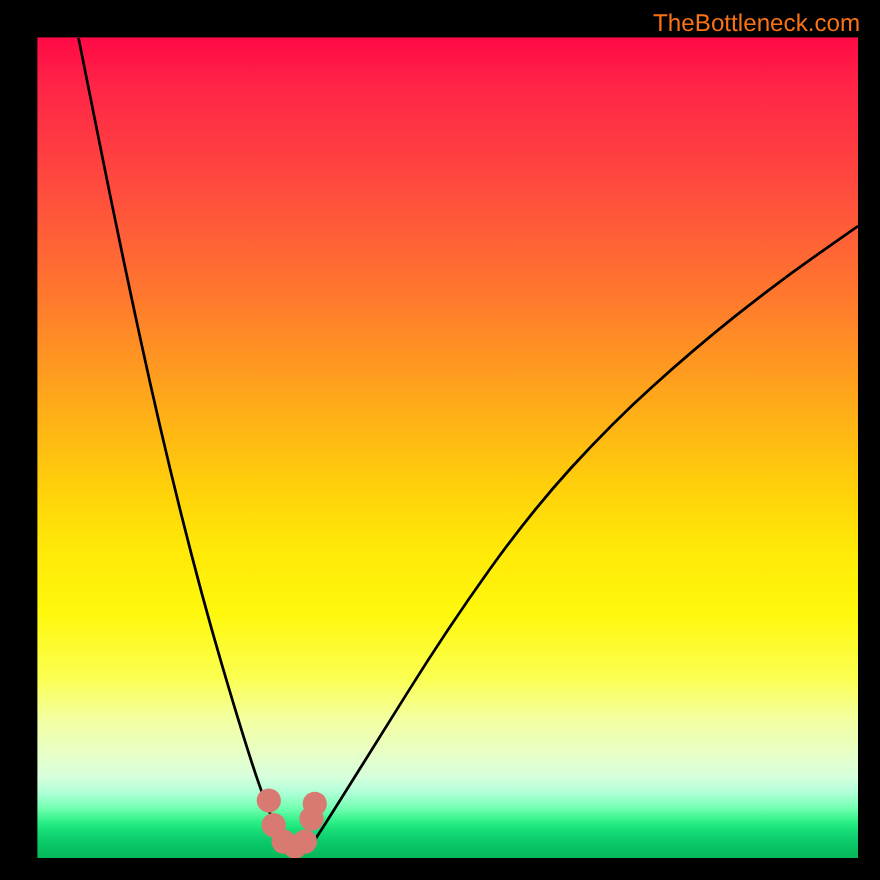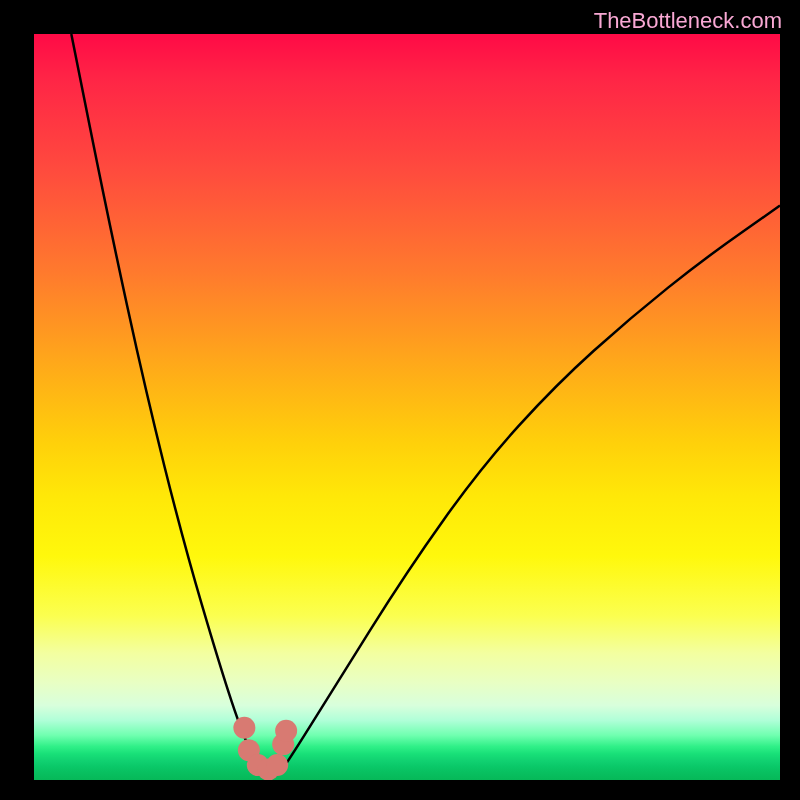--- a/index.html
+++ b/index.html
@@ -8,21 +8,21 @@
     width: 800px;
     height: 800px;
     background: #000;
     position: relative;
     font-family: Arial, sans-serif;
   }
   .watermark {
     position: absolute;
     top: 8px;
     right: 18px;
-    color: #f9a8d4;
+    color: #f97316;
     font-size: 22px;
     z-index: 10;
   }
   .plot {
     position: absolute;
     left: 34px;
     top: 34px;
     width: 746px;
     height: 746px;
   }

